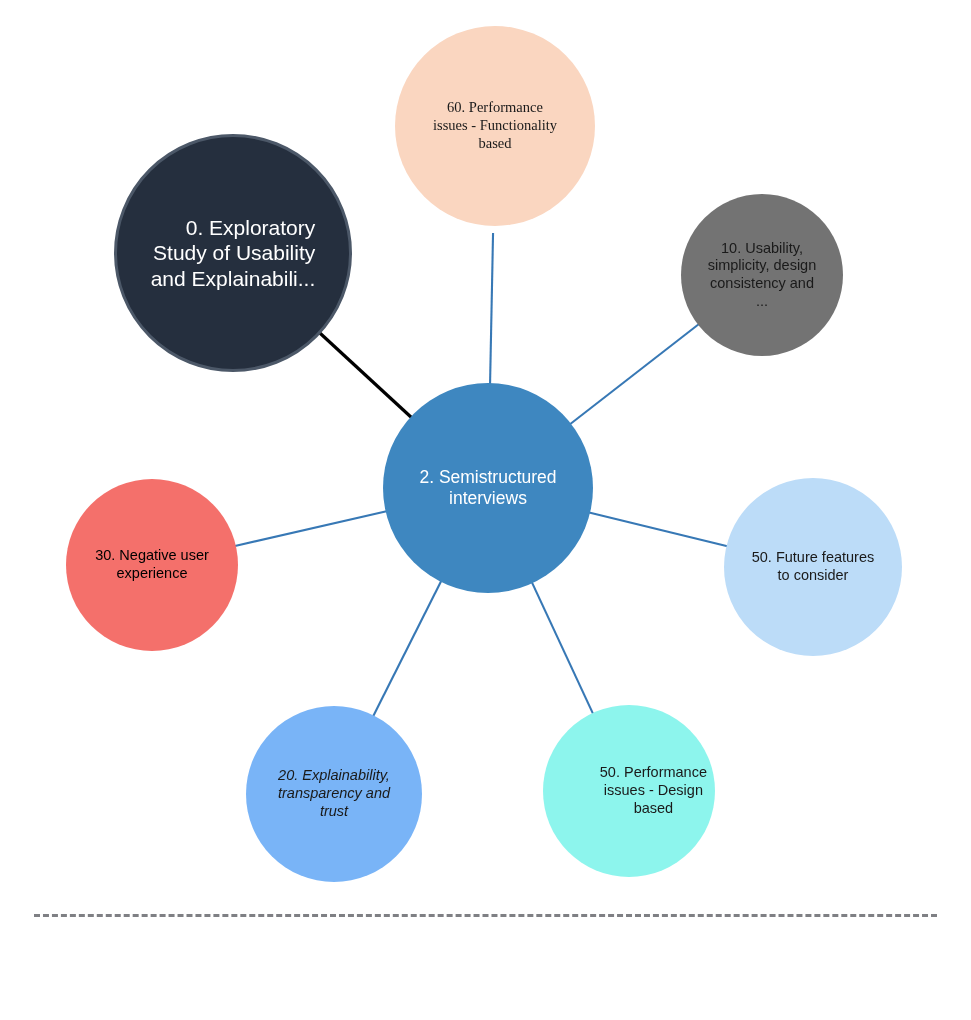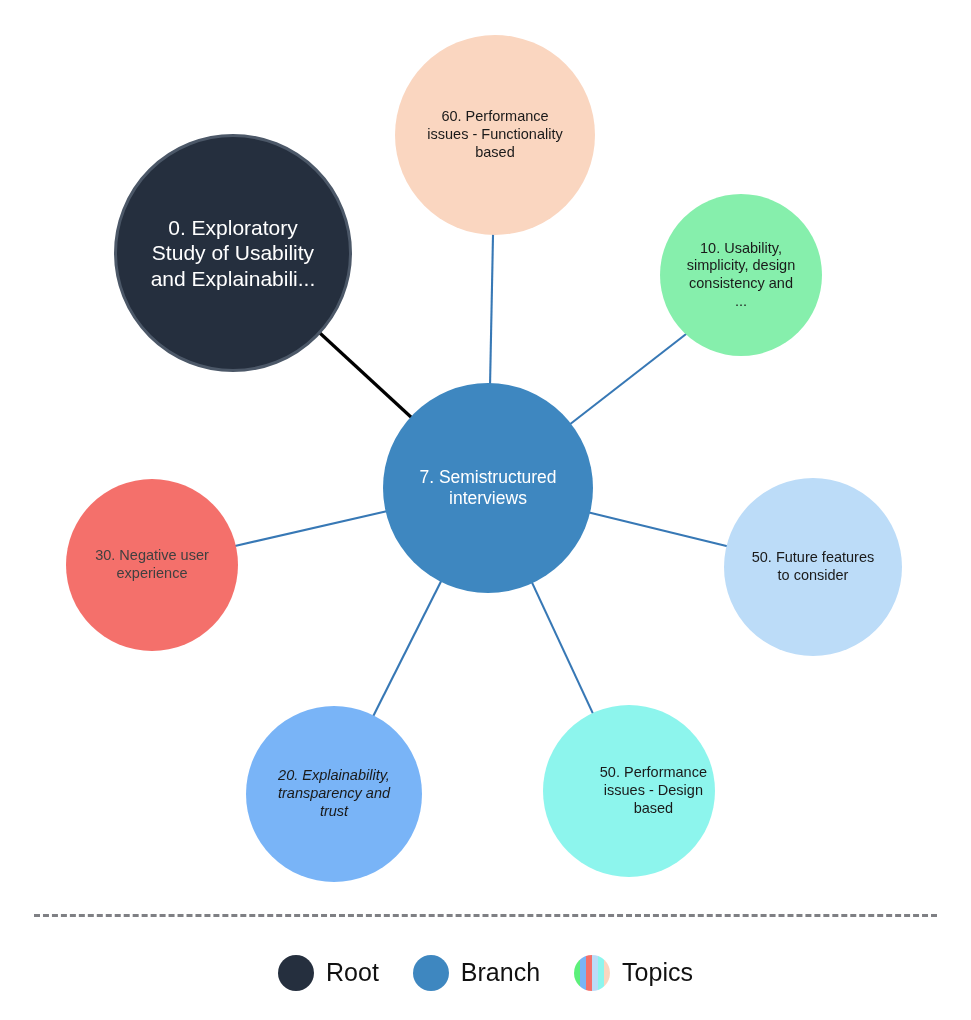--- a/index.html
+++ b/index.html
@@ -42,20 +42,21 @@
     line-height: 1.22;
     padding: 4px 8px;
     white-space: pre-line;
   }
 
   .node-root {
     background: #252f3e;
     border: 3px solid #4c5868;
     color: #ffffff;
     font-size: 21px;
+    text-align: right;
   }
 
   .node-branch {
     background: #3e87c0;
     color: #ffffff;
     font-size: 17.5px;
   }
 
   .node-topic {
     color: #1a1a1a;
@@ -113,51 +114,37 @@
       <line x1="588.0855847893384" y1="512.3284959949469" x2="728.4616905177432" y2="546.4506878489284" stroke="#3778b5" stroke-width="2.1" stroke-linecap="butt"></line>
       <line x1="531.4559443287338" y1="581.3840505787684" x2="593.5602007416151" y2="714.8421335085771" stroke="#3778b5" stroke-width="2.1" stroke-linecap="butt"></line>
       <line x1="441.6966196308705" y1="580.0054181360625" x2="372.66107487131205" y2="717.1799421388216" stroke="#3778b5" stroke-width="2.1" stroke-linecap="butt"></line>
       <line x1="387.60257119158774" y1="511.0077441019278" x2="233.87751475637504" y2="546.2364028683307" stroke="#3778b5" stroke-width="2.1" stroke-linecap="butt"></line>
     </svg>
 
   <div id="node-layer">
       <div class="node node-root" style="left: 114px; top: 134px; width: 238px; height: 238px; background: rgb(37, 47, 62); color: rgb(255, 255, 255); border-color: rgb(76, 88, 104);"><span>0. Exploratory
 Study of Usability
 and Explainabili...</span></div>
-      <div class="node node-branch" style="left: 383px; top: 383px; width: 210px; height: 210px; background: rgb(62, 135, 192); color: rgb(255, 255, 255);"><span>7. Semistructured
+      <div class="node node-branch" style="left: 383px; top: 383px; width: 210px; height: 210px; background: rgb(62, 135, 192); color: rgb(255, 255, 255);"><span>2. Semistructured
 interviews</span></div>
-      <div class="node node-topic" style="left: 395px; top: 35px; width: 200px; height: 200px; background: rgb(250, 214, 192); color: rgb(26, 26, 26);"><span>60. Performance
+      <div class="node node-topic" style="left: 395px; top: 26px; width: 200px; height: 200px; background: rgb(250, 214, 192); color: rgb(26, 26, 26); font-family: Liberation Serif, serif;"><span>60. Performance
 issues - Functionality
 based</span></div>
-      <div class="node node-topic" style="left: 660px; top: 194px; width: 162px; height: 162px; background: #86efac; color: rgb(26, 26, 26);"><span>10. Usability,
+      <div class="node node-topic" style="left: 681px; top: 194px; width: 162px; height: 162px; background: #737373; color: rgb(26, 26, 26);"><span>10. Usability,
 simplicity, design
 consistency and
 ...</span></div>
       <div class="node node-topic" style="left: 724px; top: 478px; width: 178px; height: 178px; background: rgb(188, 220, 248); color: rgb(26, 26, 26);"><span>50. Future features
 to consider</span></div>
       <div class="node node-topic" style="left: 543px; top: 705px; width: 172px; height: 172px; background: rgb(141, 245, 237); color: rgb(26, 26, 26); justify-content: flex-end;"><span>50. Performance
 issues - Design
 based</span></div>
       <div class="node node-topic" style="left: 246px; top: 706px; width: 176px; height: 176px; background: rgb(121, 180, 247); color: rgb(26, 26, 26); font-style: italic;"><span>20. Explainability,
 transparency and
 trust</span></div>
-      <div class="node node-topic" style="left: 66px; top: 479px; width: 172px; height: 172px; background: rgb(244, 112, 107); color: #404040;"><span>30. Negative user
+      <div class="node node-topic" style="left: 66px; top: 479px; width: 172px; height: 172px; background: rgb(244, 112, 107); color: #000000;"><span>30. Negative user
 experience</span></div>
     </div>
 
   <div class="divider"></div>
 
-  <div class="legend" id="legend">
-      <div class="legend-item">
-        <span class="legend-swatch" style="background: rgb(37, 47, 62);"></span>
-        <span class="legend-label">Root</span>
-      </div>
-      <div class="legend-item">
-        <span class="legend-swatch" style="background: rgb(62, 135, 192);"></span>
-        <span class="legend-label">Branch</span>
-      </div>
-      <div class="legend-item">
-        <span class="legend-swatch" style="background: linear-gradient(to right, rgb(92, 240, 122) 0%, rgb(92, 240, 122) 16.67%, rgb(121, 180, 247) 16.67%, rgb(121, 180, 247) 33.33%, rgb(244, 112, 107) 33.33%, rgb(244, 112, 107) 50%, rgb(188, 220, 248) 50%, rgb(188, 220, 248) 66.67%, rgb(141, 245, 237) 66.67%, rgb(141, 245, 237) 83.33%, rgb(250, 214, 192) 83.33%, rgb(250, 214, 192) 100%);"></span>
-        <span class="legend-label">Topics</span>
-      </div>
-    </div>
 
 </div>
 
 </body></html>

